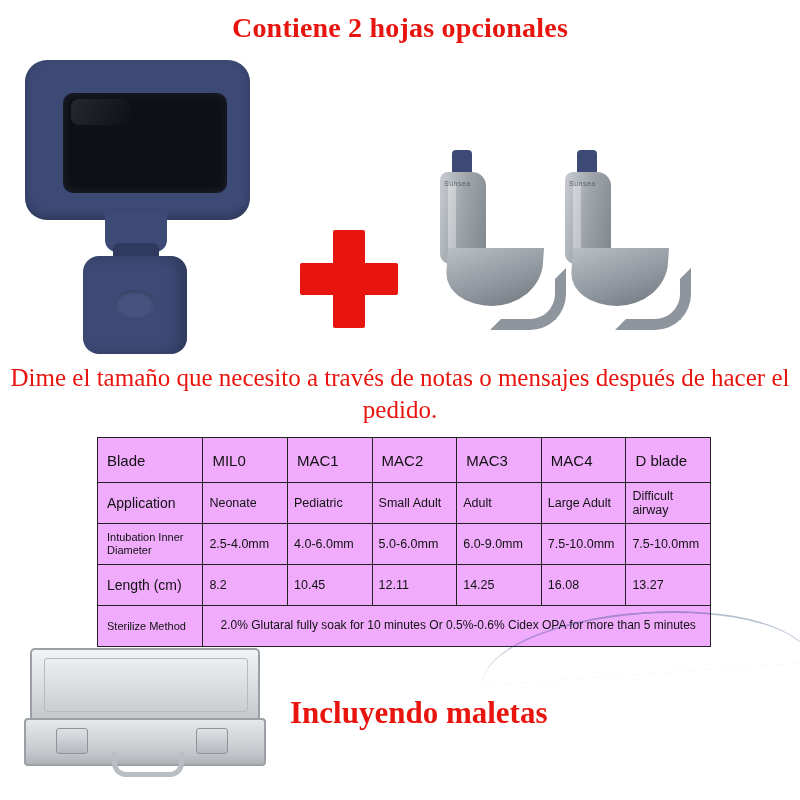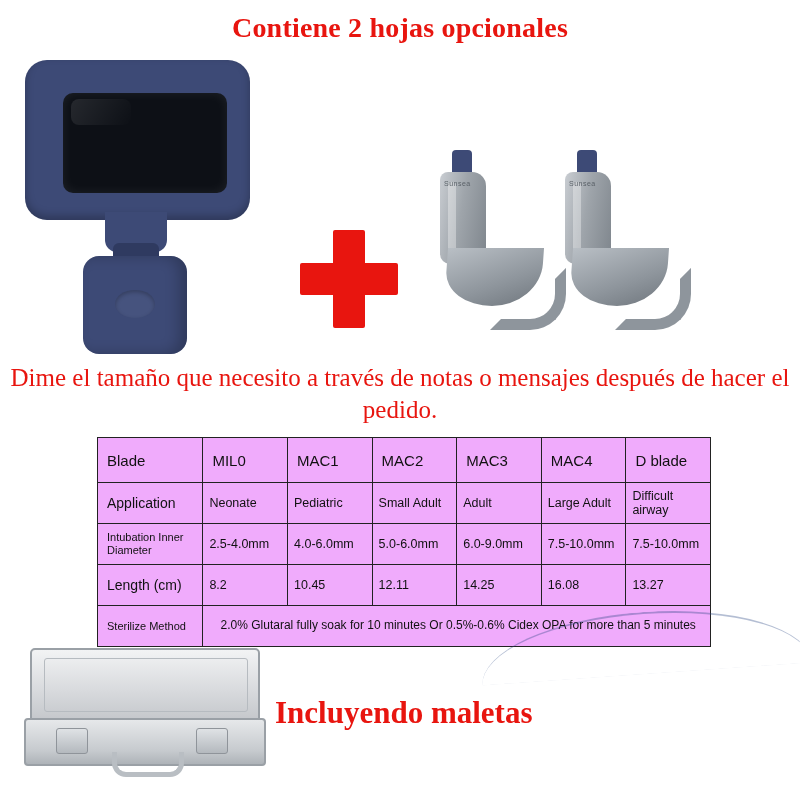--- a/index.html
+++ b/index.html
@@ -329,21 +329,21 @@
     top: 104px;
     width: 62px;
     height: 20px;
     border: 5px solid #b9bec3;
     border-top: none;
     border-radius: 0 0 14px 14px;
   }
 
   .including {
     position: absolute;
-    left: 275px;
+    left: 290px;
     top: 695px;
     font-family: "Liberation Serif", serif;
     font-weight: bold;
     font-size: 31px;
     color: #e8150f;
   }
 
   
   .swoosh {
     position: absolute;

